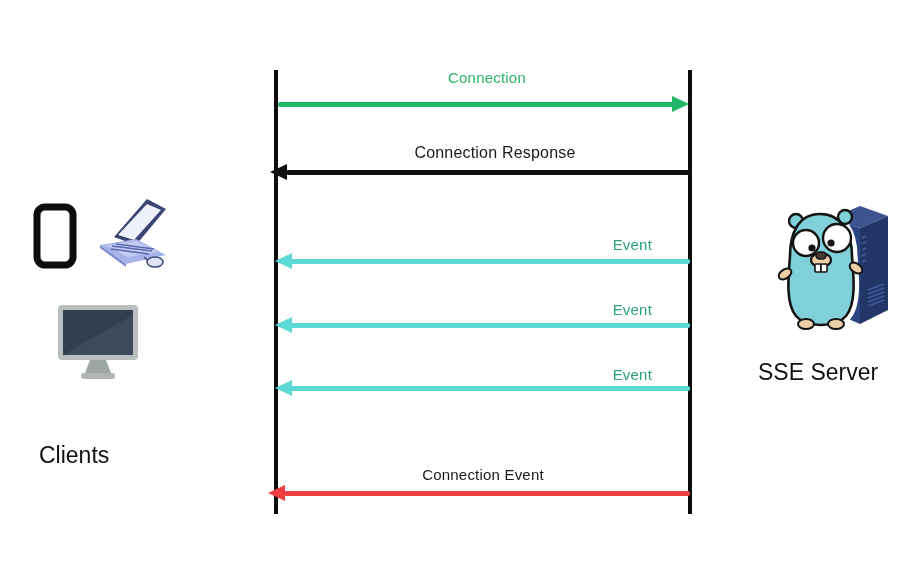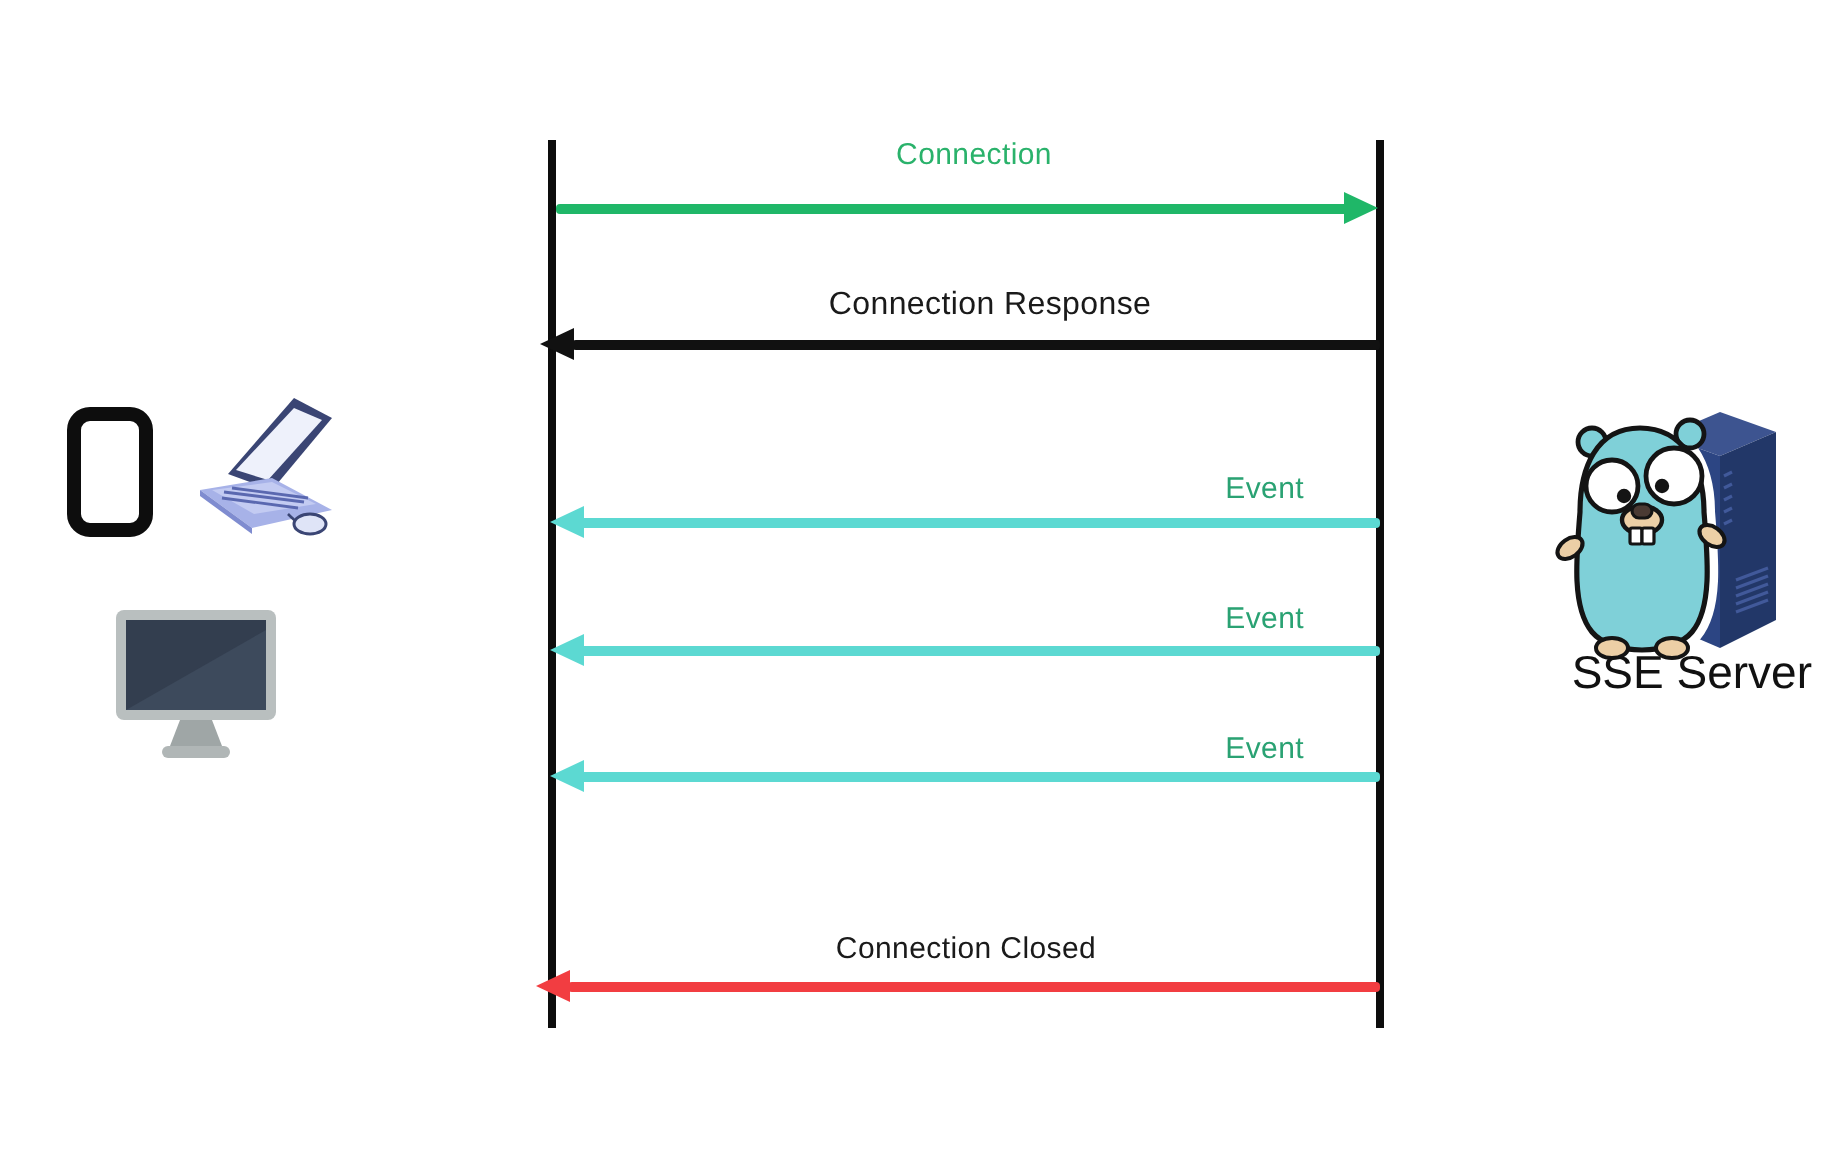--- a/index.html
+++ b/index.html
@@ -40,21 +40,21 @@
 
   .msg-5 .arrow-line{left:284px;top:491px;width:406px;}
   .msg-5 .arrow-head{left:268px;top:485px;}
   .msg-5 .msg-label{left:278px;top:466px;width:410px;text-align:center;}
 
   
   .icon{position:absolute;}
   .phone-icon{left:33px;top:203px;}
   .laptop-icon{left:92px;top:193px;}
   .monitor-icon{left:57px;top:304px;}
-  .actor-label{position:absolute;font-size:23px;color:#111;text-align:right;}
+  .actor-label{position:absolute;font-size:23px;color:#111;text-align:left;margin-top:36px;}
   .clients-label{left:39px;top:406px;width:120px;}
   .server-label{left:758px;top:323px;width:148px;}
   .server-icon{left:768px;top:194px;}
 </style>
 </head>
 <body>
 
 <div class="canvas">
 
   <div class="lifeline left" style="background: rgb(13, 13, 13);"></div>
@@ -84,21 +84,21 @@
     <div class="arrow-head head-left" style="border-left-color: rgb(92, 217, 210); border-right-color: rgb(92, 217, 210);"></div>
   </div>
 
   <div class="msg msg-4">
     <div class="msg-label" style="color: rgb(42, 162, 115);">Event</div>
     <div class="arrow-line" style="background: rgb(92, 217, 210);"></div>
     <div class="arrow-head head-left" style="border-left-color: rgb(92, 217, 210); border-right-color: rgb(92, 217, 210);"></div>
   </div>
 
   <div class="msg msg-5">
-    <div class="msg-label" style="color: rgb(26, 26, 26);">Connection Closed</div>
+    <div class="msg-label" style="color: rgb(26, 26, 26);">Connection Event</div>
     <div class="arrow-line" style="background: rgb(242, 61, 65);"></div>
     <div class="arrow-head head-left" style="border-left-color: rgb(242, 61, 65); border-right-color: rgb(242, 61, 65);"></div>
   </div>
 
   <div class="icon phone-icon">
     <svg width="44" height="66" viewBox="0 0 44 66">
       <rect x="4" y="4" width="36" height="58" rx="8" fill="#ffffff" stroke="#0d0d0d" stroke-width="7"></rect>
     </svg>
   </div>
 
@@ -120,20 +120,21 @@
   <div class="icon monitor-icon">
     <svg width="82" height="78" viewBox="0 0 82 78">
       <rect x="1" y="1" width="80" height="55" rx="4" fill="#b9bfbf"></rect>
       <rect x="6" y="6" width="70" height="45" fill="#333e4f"></rect>
       <polygon points="6,51 76,11 76,51" fill="#3d4a5c"></polygon>
       <polygon points="33,56 49,56 54,69 28,69" fill="#9fa6a6"></polygon>
       <rect x="24" y="69" width="34" height="6" rx="3" fill="#b0b6b6"></rect>
     </svg>
   </div>
 
+  <div class="actor-label clients-label">Clients</div>
 
   <div class="icon server-icon">
     <svg width="132" height="140" viewBox="0 0 132 140">
 
       <g>
         <polygon points="64,24 92,12 120,22 92,34" fill="#3d5490"></polygon>
         <polygon points="92,34 120,22 120,116 92,130" fill="#223768"></polygon>
         <polygon points="64,24 92,34 92,130 64,118" fill="#2c4583"></polygon>
         <g stroke="#41599a" stroke-width="1.6">
           <line x1="100" y1="96" x2="116" y2="90"></line>

